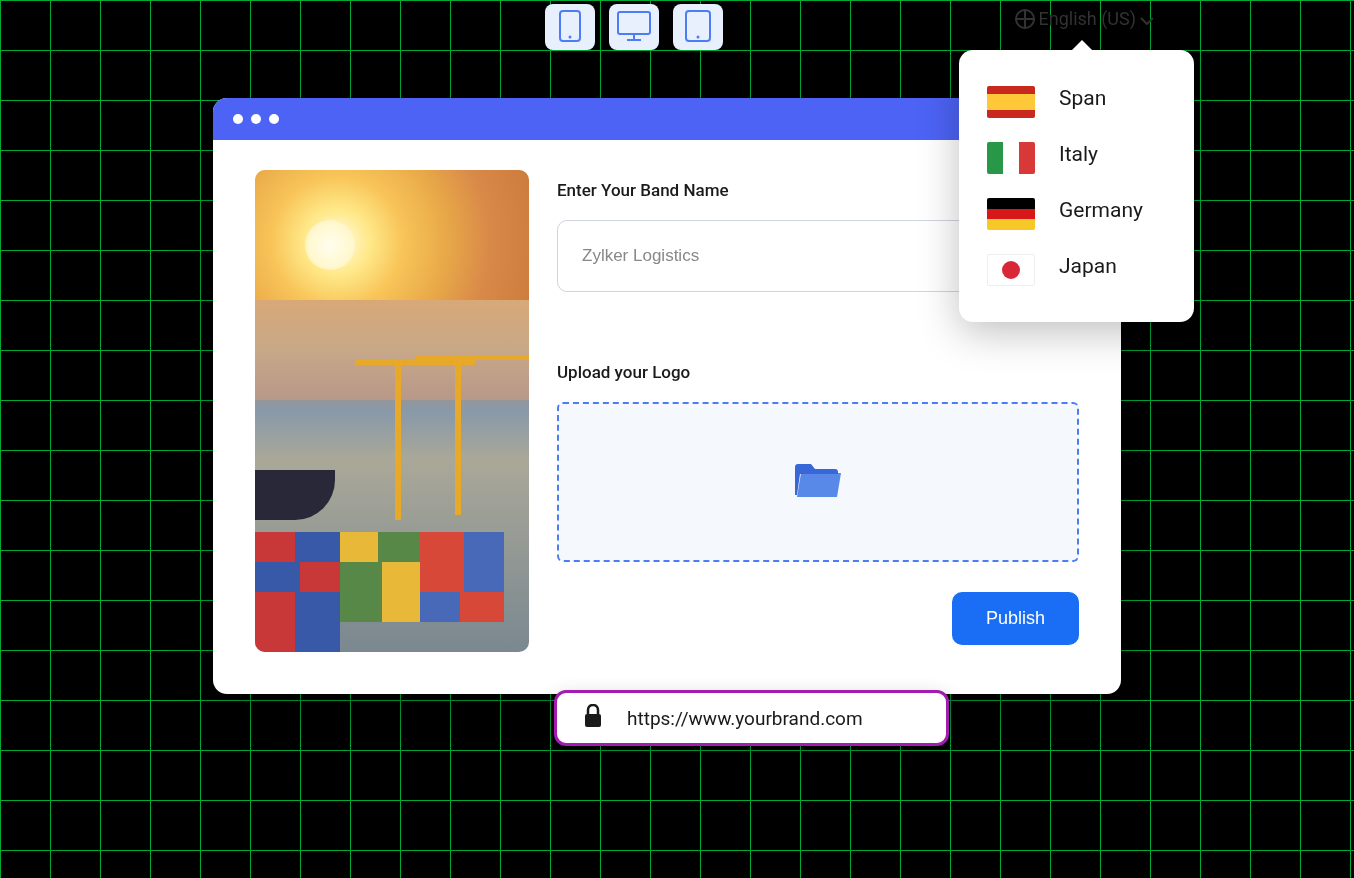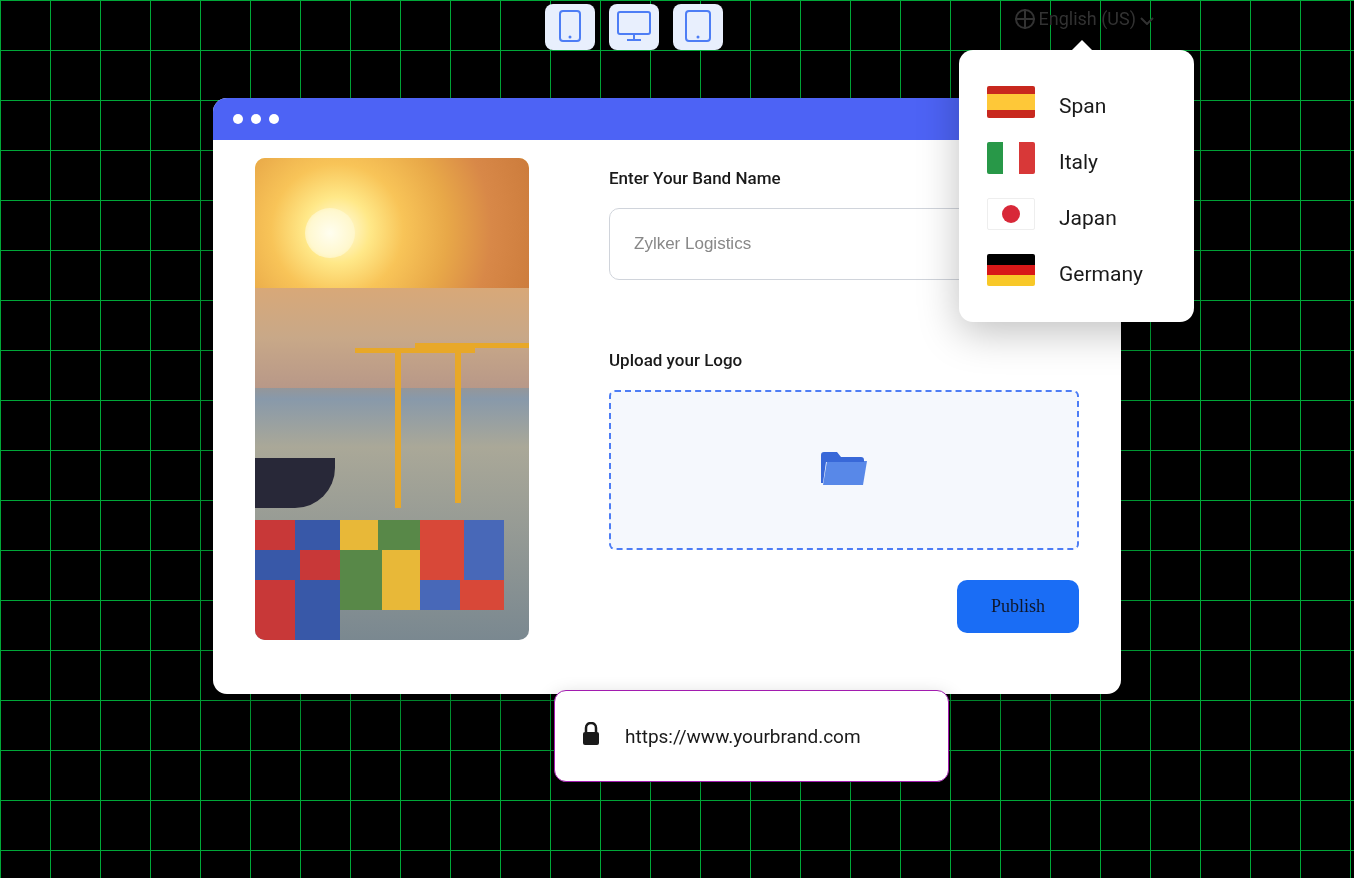--- a/index.html
+++ b/index.html
@@ -72,22 +72,22 @@
       gap: 8px;
     }
     .dot {
       width: 10px;
       height: 10px;
       background: #fff;
       border-radius: 50%;
     }
     .browser-body {
       display: flex;
-      padding: 18px 42px;
-      gap: 80px;
+      padding: 30px 42px;
+      gap: 28px;
     }
     .preview-image {
       width: 274px;
       height: 482px;
       border-radius: 10px;
       background: linear-gradient(180deg, #f8d878 0%, #f5b548 20%, #d88840 35%, #8899aa 50%, #aaa898 60%, #7a8890 100%);
       position: relative;
       overflow: hidden;
     }
     .sky {
@@ -201,27 +201,26 @@
       display: flex;
       align-items: center;
       justify-content: center;
       cursor: pointer;
     }
     .publish-btn {
       margin-top: 30px;
       float: right;
       padding: 16px 34px;
       background: #1a6df5;
-      color: #0f172a;
+      color: #ffffff;
       border: none;
       border-radius: 10px;
       font-size: 18px;
       font-weight: 500;
       cursor: pointer;
-      font-family: Liberation Serif, serif;
     }
     .lang-dropdown {
       position: absolute;
       top: 50px;
       right: 160px;
       width: 235px;
       background: #fff;
       border-radius: 14px;
       box-shadow: 0 10px 40px rgba(0,0,0,0.25);
       padding: 24px 0;
@@ -232,21 +231,21 @@
       top: -10px;
       right: 100px;
       width: 0;
       height: 0;
       border-left: 12px solid transparent;
       border-right: 12px solid transparent;
       border-bottom: 12px solid #fff;
     }
     .lang-item {
       display: flex;
-      align-items: flex-end;
+      align-items: flex-start;
       gap: 24px;
       padding: 12px 28px;
       cursor: pointer;
       font-size: 21px;
       color: #1a1a1a;
     }
     .flag {
       width: 48px;
       height: 32px;
       border-radius: 2px;
@@ -276,23 +275,23 @@
       border-radius: 50%;
     }
     .flag-de {
       background: linear-gradient(180deg, #000 0%, #000 33%, #d81818 33%, #d81818 66%, #f8c828 66%, #f8c828 100%);
     }
     .url-bar {
       position: absolute;
       top: 690px;
       left: 554px;
       width: 395px;
-      height: 92px;
+      height: 56px;
       background: #fff;
-      border: 1px solid #a21caf;
+      border: 3px solid #a21caf;
       border-radius: 12px;
       display: flex;
       align-items: center;
       padding: 0 26px;
       gap: 24px;
       box-shadow: 0 6px 20px rgba(0,0,0,0.2);
     }
     .url-text {
       font-size: 19px;
       color: #1a1a1a;
@@ -436,28 +435,28 @@
   </div>
   <div class="lang-item">
     <div class="flag flag-it">
       <div style="background:#289848"></div>
       <div style="background:#fff"></div>
       <div style="background:#d83838"></div>
     </div>
     <span>Italy</span>
   </div>
   <div class="lang-item">
+    <div class="flag flag-de"></div>
+    <span>Germany</span>
+  </div>
+  <div class="lang-item">
     <div class="flag flag-jp">
       <div class="flag-jp-circle"></div>
     </div>
     <span>Japan</span>
-  </div>
-  <div class="lang-item">
-    <div class="flag flag-de"></div>
-    <span>Germany</span>
   </div>
 </div>
 
 <div class="url-bar">
   <span>
     <svg width="20" height="24" viewBox="0 0 20 24" fill="none">
       <rect x="2" y="10" width="16" height="13" rx="2" fill="#1a1a1a"></rect>
       <path d="M5 10 L5 6 C5 3 7 1 10 1 C13 1 15 3 15 6 L15 10" stroke="#1a1a1a" stroke-width="2.5" fill="none"></path>
     </svg>
   </span>

